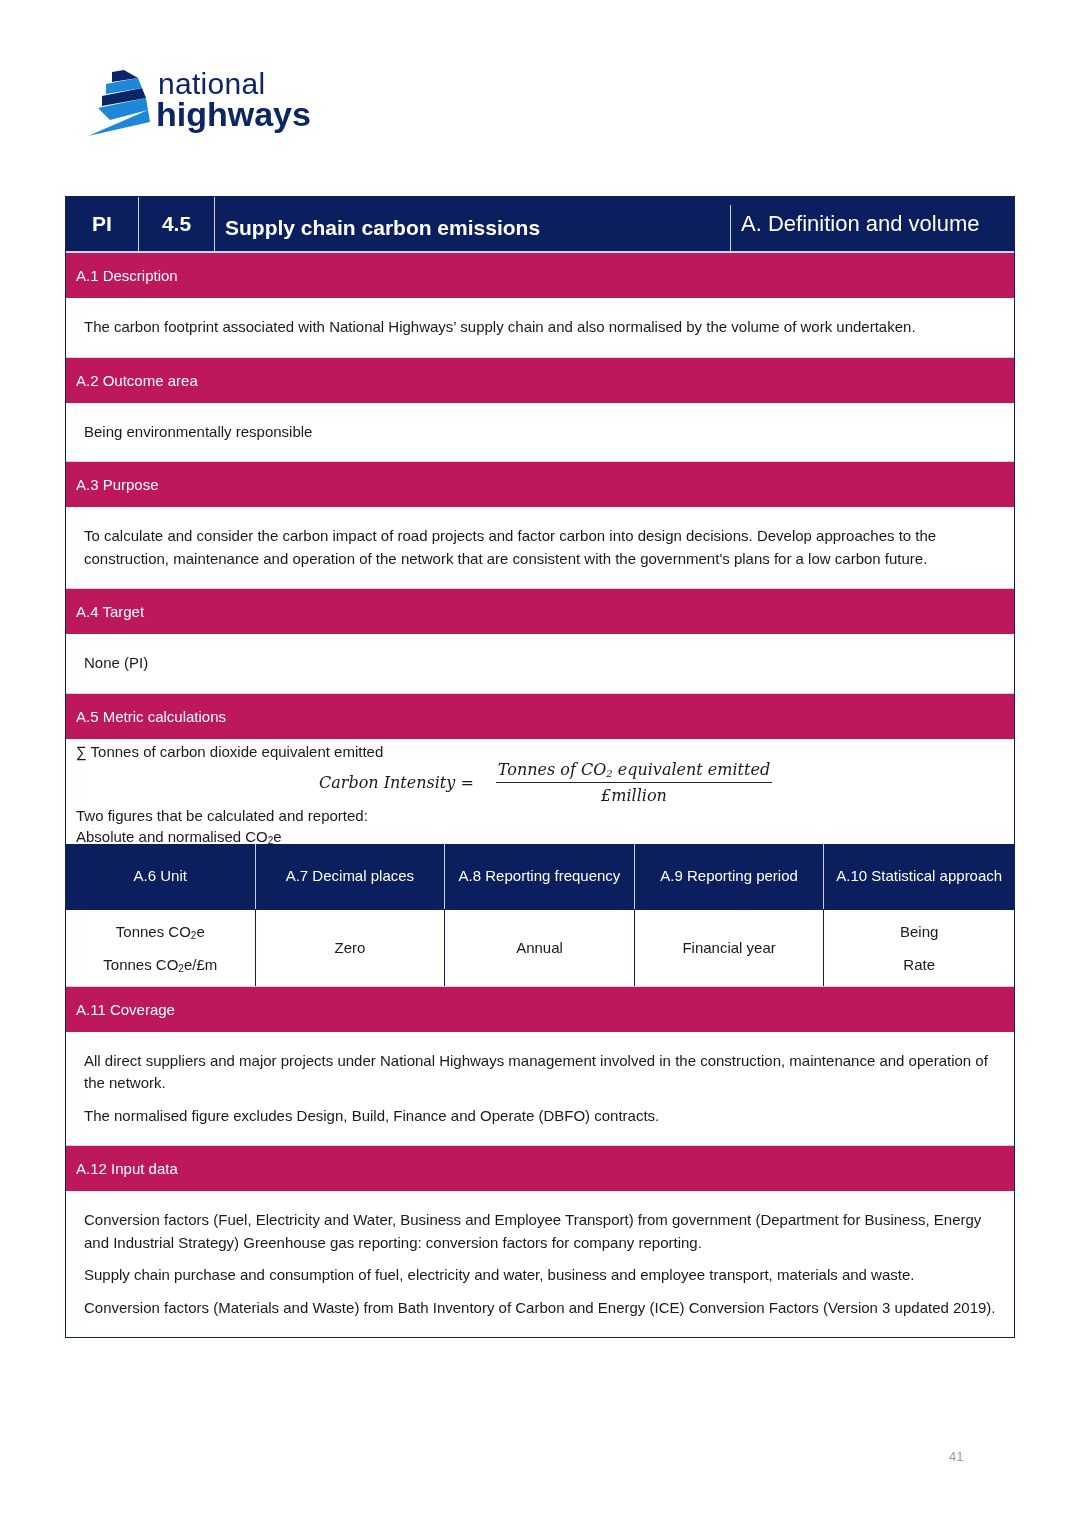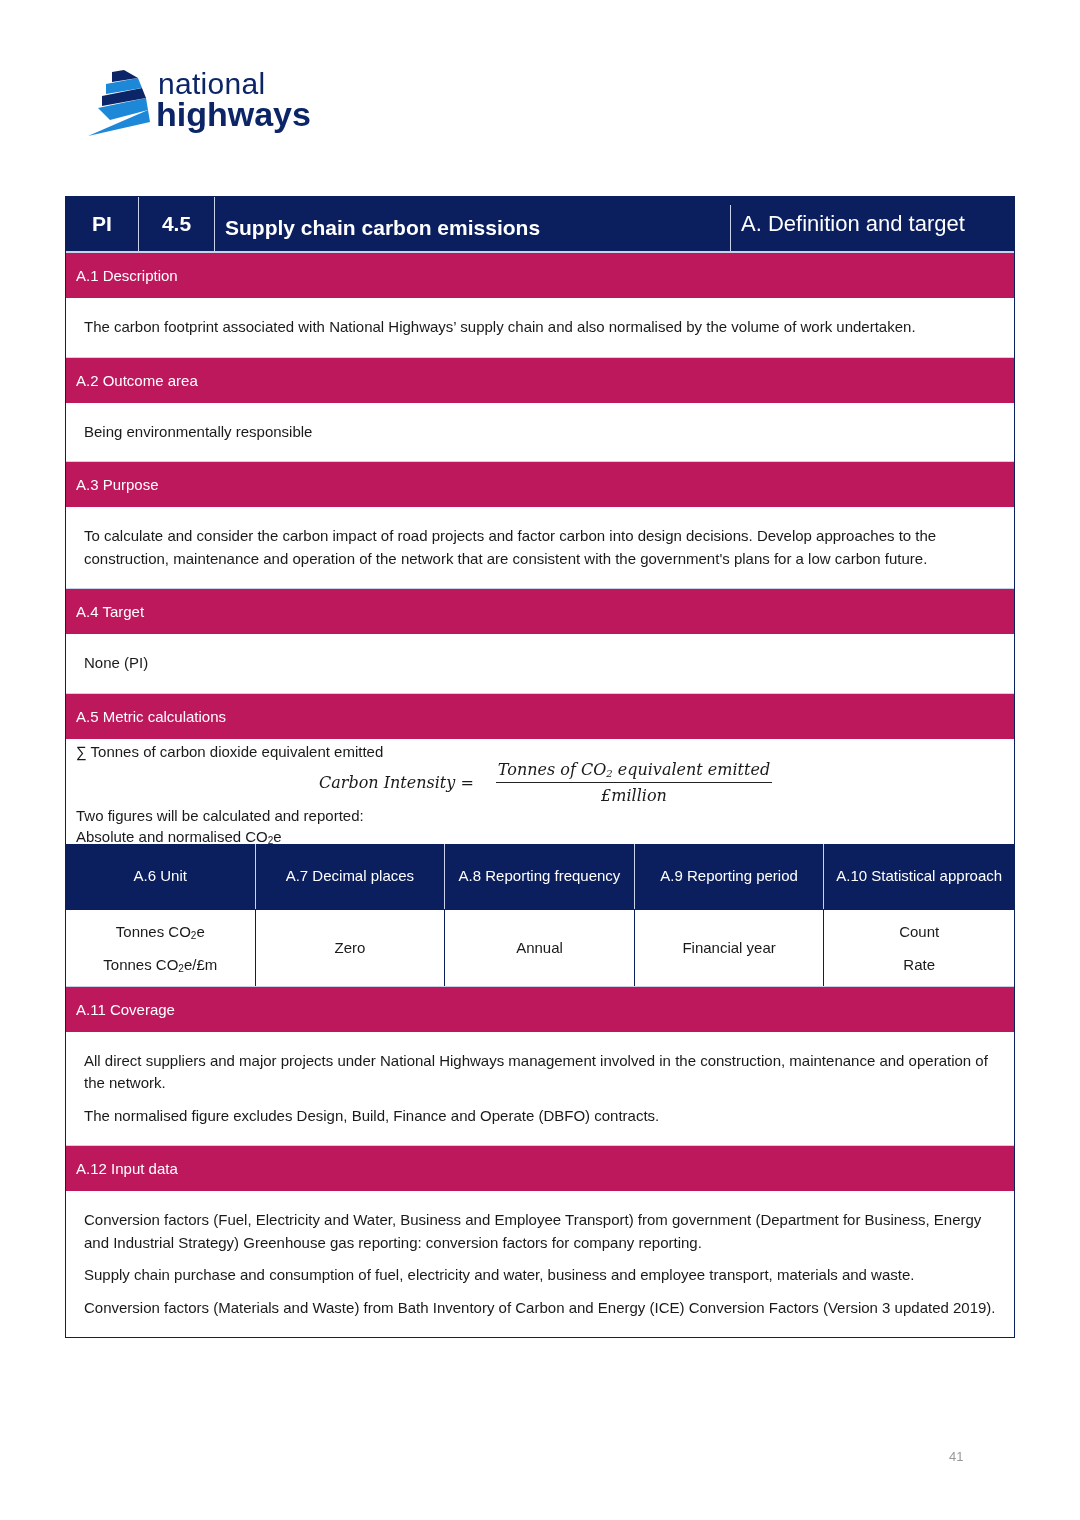--- a/index.html
+++ b/index.html
@@ -53,21 +53,21 @@
   </svg>
   <div class="w1">national</div>
   <div class="w2">highways</div>
 </div>
 
 <div class="sheet">
   <div class="hdr">
     <div class="c1">PI</div>
     <div class="c2">4.5</div>
     <div class="c3">Supply chain carbon emissions</div>
-    <div class="c4">A. Definition and target</div>
+    <div class="c4">A. Definition and volume</div>
   </div>
 
   <div class="bar">A.1 Description</div>
   <div class="body">
       <p>The carbon footprint associated with National Highways’ supply chain and also normalised by the volume of work undertaken.</p>
     </div>
 
   <div class="bar">A.2 Outcome area</div>
   <div class="body">
       <p>Being environmentally responsible</p>
@@ -86,40 +86,40 @@
   <div class="bar">A.5 Metric calculations</div>
   <div class="metric">
     <div>∑ Tonnes of carbon dioxide equivalent emitted</div>
     <div class="formula">
       <span class="lhs">Carbon Intensity =</span>
       <span class="frac">
         <span class="num"><span>Tonnes of CO</span><sub>2</sub><span> equivalent emitted</span></span>
         <span class="den">£million</span>
       </span>
     </div>
-    <div class="l3">Two figures will be calculated and reported:</div>
+    <div class="l3">Two figures that be calculated and reported:</div>
     <div class="l4"><span>Absolute and normalised CO</span><sub>2</sub><span>e</span></div>
   </div>
 
   <div class="grid">
     <div class="gh">A.6 Unit</div>
     <div class="gh">A.7 Decimal places</div>
     <div class="gh">A.8 Reporting frequency</div>
     <div class="gh">A.9 Reporting period</div>
     <div class="gh">A.10 Statistical approach</div>
 
     <div class="gv">
       <div><span>Tonnes CO</span><sub>2</sub><span>e</span></div>
       <div><span>Tonnes CO</span><sub>2</sub><span>e/£m</span></div>
     </div>
     <div class="gv">Zero</div>
     <div class="gv">Annual</div>
     <div class="gv">Financial year</div>
     <div class="gv">
-      <div>Count</div>
+      <div>Being</div>
       <div>Rate</div>
     </div>
   </div>
 
   <div class="bar">A.11 Coverage</div>
   <div class="body">
     <p>All direct suppliers and major projects under National Highways management involved in the construction, maintenance and operation of the network.</p>
     <p>The normalised figure excludes Design, Build, Finance and Operate (DBFO) contracts.</p>
   </div>
 

